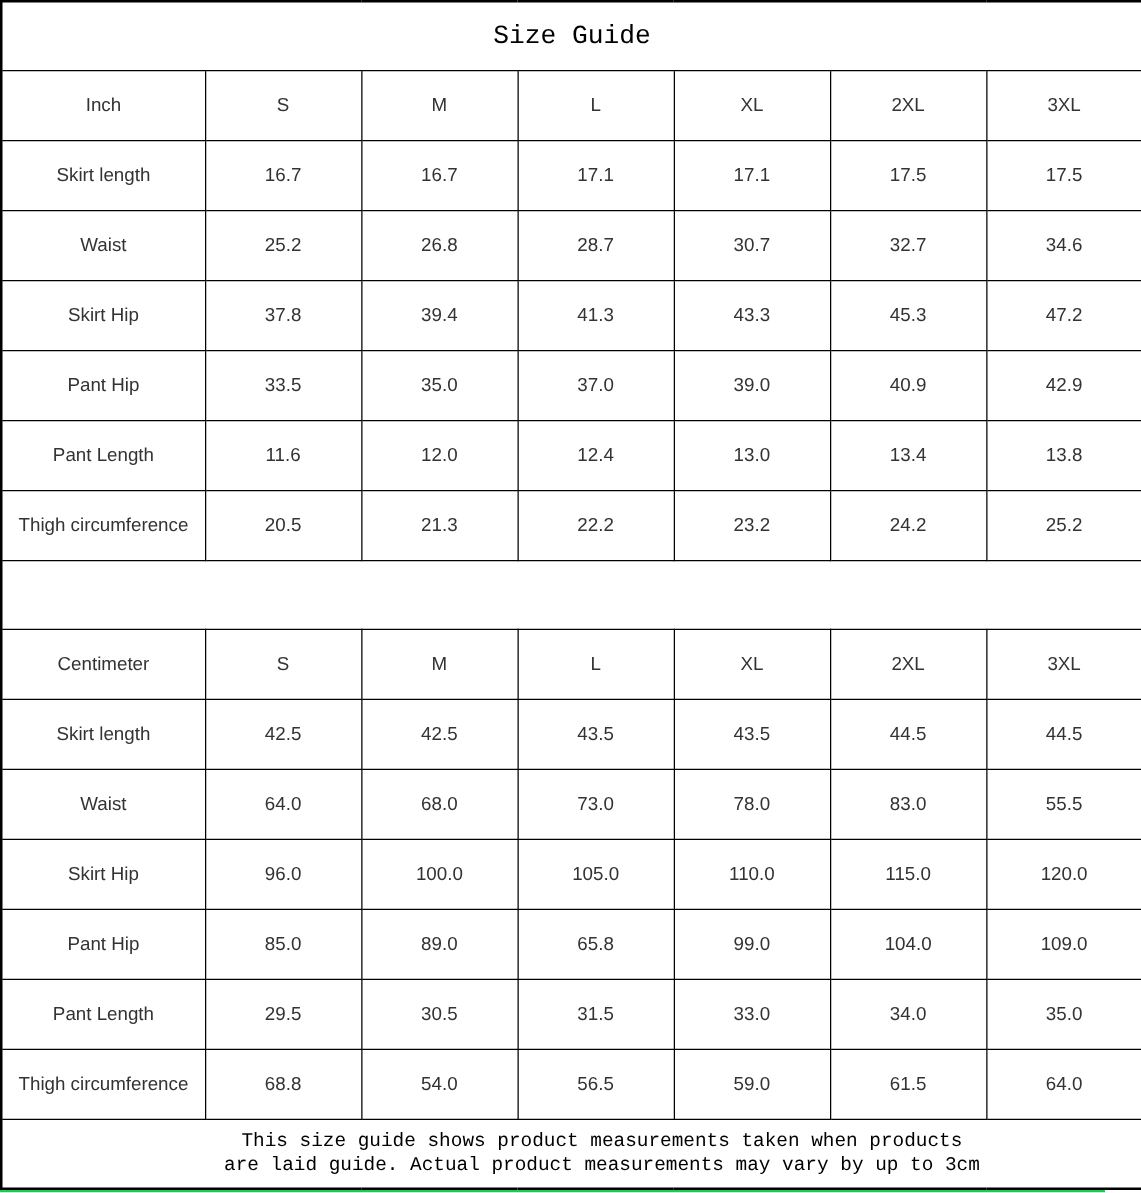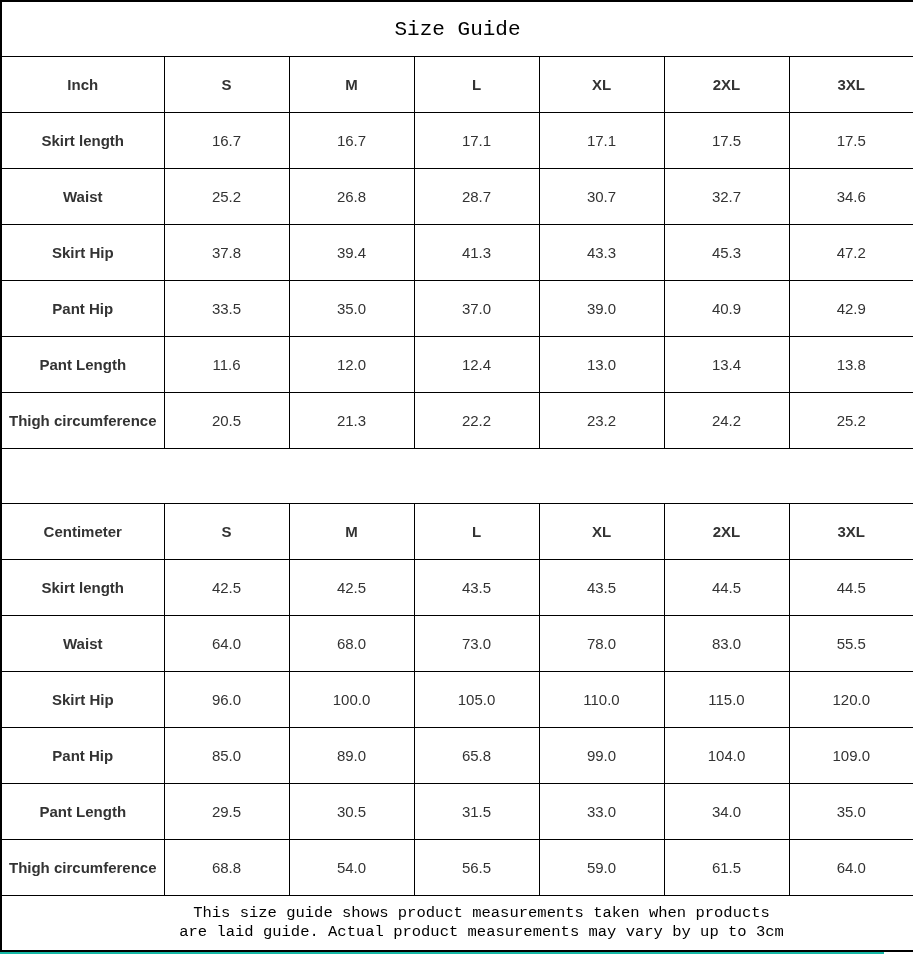--- a/index.html
+++ b/index.html
@@ -3,21 +3,21 @@
 <meta charset="utf-8">
 <style>
   html, body {
     margin: 0;
     padding: 0;
     background: #ffffff;
   }
   .page {
     width: 884px;
     height: 954px;
-    background: #14b8a6;
+    background: #22c55e;
     box-sizing: border-box;
   }
   table.guide {
     width: 911px;
     margin: 0 auto;
     border-collapse: collapse;
     table-layout: fixed;
     border: 2px solid #000000;
     background: #ffffff;
   }
@@ -37,21 +37,21 @@
     font-family: "Liberation Mono", "DejaVu Sans Mono", monospace;
     font-size: 21px;
     font-weight: normal;
     color: #000000;
   }
   tr.body-row {
     height: 56px;
   }
   td.header-cell,
   td.label-cell {
-    font-weight: bold;
+    font-weight: normal;
     color: #000000;
   }
   tr.gap-row td {
     height: 54px;
   }
   tr.footer-row td {
     height: 54px;
     font-family: "Liberation Mono", "DejaVu Sans Mono", monospace;
     font-size: 15.5px;
     color: #000000;

